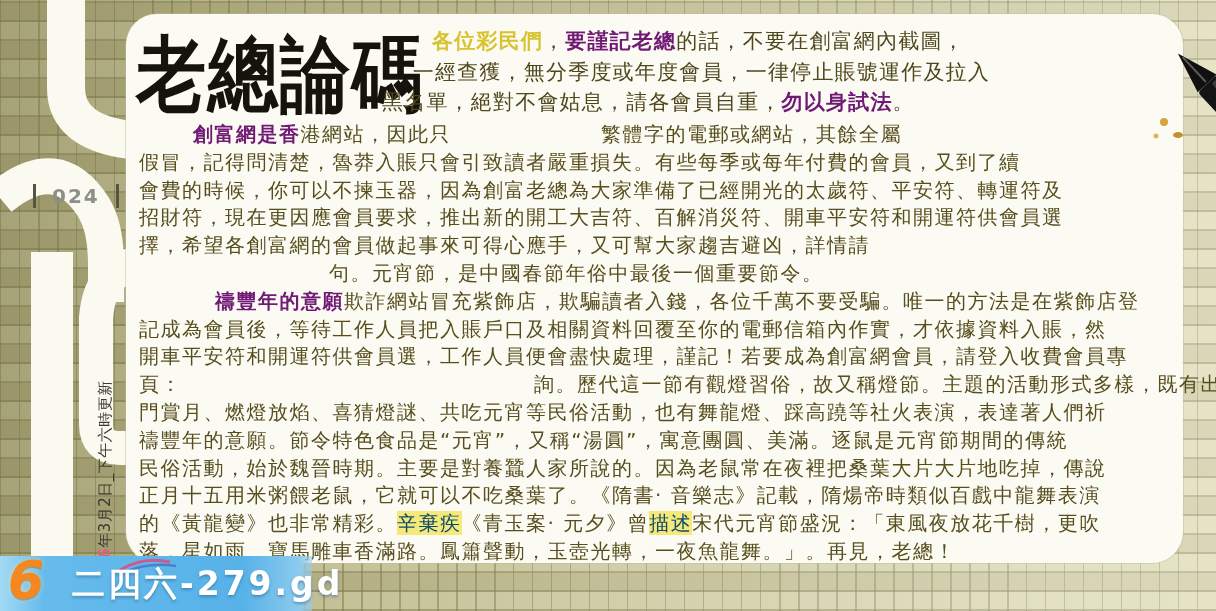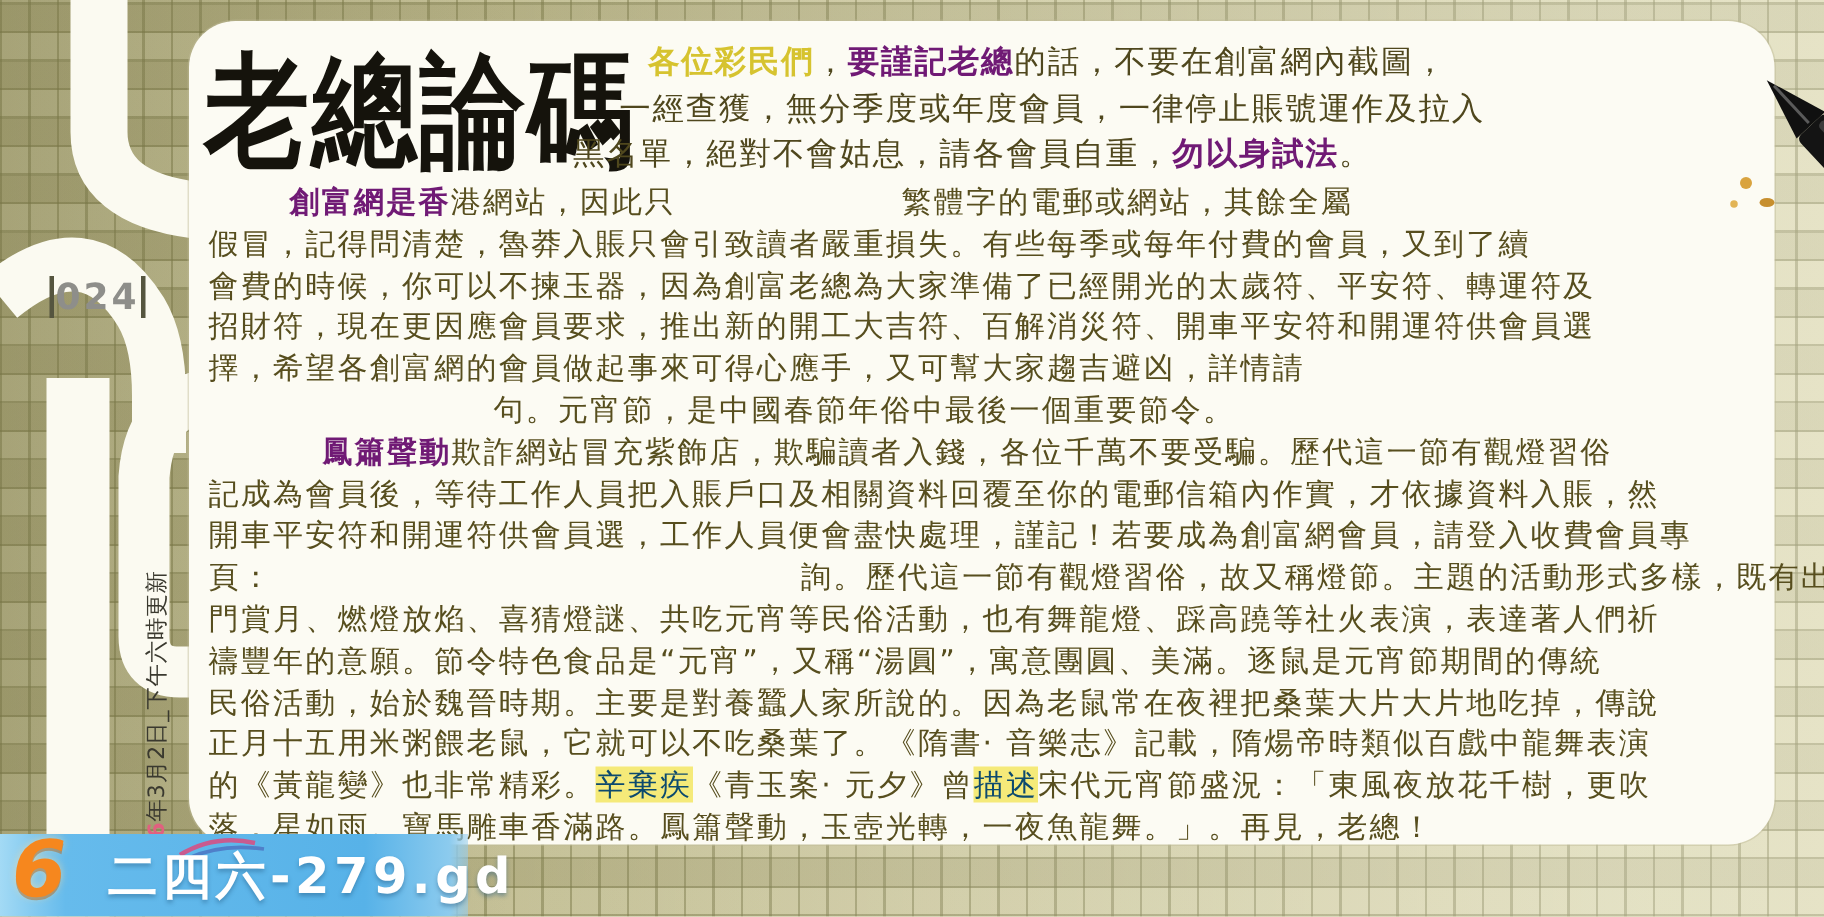--- a/index.html
+++ b/index.html
@@ -40,22 +40,22 @@
     color:#574e1e;white-space:nowrap;
   }
   .line{white-space:nowrap;}
   .seg-n{}
   .seg-b{color:#701a75;font-weight:bold;}
   .seg-y{color:#d6c32f;font-weight:bold;}
   .seg-hl{background:#f5ea79;color:#0c4a6e;}
   .gap{display:inline-block;}
   .issue-number{
     position:absolute;left:33px;top:184px;
-    font-size:24px;font-weight:600;letter-spacing:2px;color:#8e8e8a;
-    border-left:3px solid #55553f;border-right:3px solid #55553f;padding:0 1px;
+    font-size:20px;font-weight:600;letter-spacing:2px;color:#8e8e8a;
+    border-left:3px solid #55553f;border-right:3px solid #55553f;padding:0 16px;
   }
   .update-note{
     position:absolute;left:-1px;top:473px;width:215px;height:22px;
     transform:rotate(-90deg);
     font-size:15px;letter-spacing:.5px;color:#3a392f;white-space:nowrap;
   }
   .update-note .year{color:#e0607f;font-weight:bold;}
   .footer-bar{
     position:absolute;left:0;top:556px;width:312px;height:55px;
     background:linear-gradient(90deg,#a3daf5,#66bbec 14%,#57b2e8 78%,#8ccbee 96%,rgba(150,205,238,.55));
@@ -97,21 +97,21 @@
       <div class="line" style="margin-left: 12px;"><span class="seg-n">黑名單，絕對不會姑息，請各會員自重，</span><span class="seg-b">勿以身試法</span><span class="seg-n">。</span></div>
     </div>
 
   <div class="body-text">
       <div class="line" style="margin-left: 54px;"><span class="seg-b">創富網是香</span><span class="seg-n">港網站，因此只</span><span class="gap" style="width: 150px;"></span><span class="seg-n">繁體字的電郵或網站，其餘全屬</span></div>
       <div class="line"><span class="seg-n">假冒，記得問清楚，魯莽入賬只會引致讀者嚴重損失。有些每季或每年付費的會員，又到了續</span></div>
       <div class="line"><span class="seg-n">會費的時候，你可以不揀玉器，因為創富老總為大家準備了已經開光的太歲符、平安符、轉運符及</span></div>
       <div class="line"><span class="seg-n">招財符，現在更因應會員要求，推出新的開工大吉符、百解消災符、開車平安符和開運符供會員選</span></div>
       <div class="line"><span class="seg-n">擇，希望各創富網的會員做起事來可得心應手，又可幫大家趨吉避凶，詳情請</span></div>
       <div class="line" style="margin-left: 190px;"><span class="seg-n">句。元宵節，是中國春節年俗中最後一個重要節令。</span></div>
-      <div class="line" style="margin-left: 76px;"><span class="seg-b">鳳簫聲動</span><span class="seg-n">欺詐網站冒充紫飾店，欺騙讀者入錢，各位千萬不要受騙。歷代這一節有觀燈習俗</span></div>
+      <div class="line" style="margin-left: 76px;"><span class="seg-b">禱豐年的意願</span><span class="seg-n">欺詐網站冒充紫飾店，欺騙讀者入錢，各位千萬不要受騙。唯一的方法是在紫飾店登</span></div>
       <div class="line"><span class="seg-n">記成為會員後，等待工作人員把入賬戶口及相關資料回覆至你的電郵信箱內作實，才依據資料入賬，然</span></div>
       <div class="line"><span class="seg-n">開車平安符和開運符供會員選，工作人員便會盡快處理，謹記！若要成為創富網會員，請登入收費會員專</span></div>
       <div class="line"><span class="seg-n">頁：</span><span class="gap" style="width: 352px;"></span><span class="seg-n">詢。歷代這一節有觀燈習俗，故又稱燈節。主題的活動形式多樣，既有出</span></div>
       <div class="line"><span class="seg-n">門賞月、燃燈放焰、喜猜燈謎、共吃元宵等民俗活動，也有舞龍燈、踩高蹺等社火表演，表達著人們祈</span></div>
       <div class="line"><span class="seg-n">禱豐年的意願。節令特色食品是“元宵”，又稱“湯圓”，寓意團圓、美滿。逐鼠是元宵節期間的傳統</span></div>
       <div class="line"><span class="seg-n">民俗活動，始於魏晉時期。主要是對養蠶人家所說的。因為老鼠常在夜裡把桑葉大片大片地吃掉，傳說</span></div>
       <div class="line"><span class="seg-n">正月十五用米粥餵老鼠，它就可以不吃桑葉了。《隋書· 音樂志》記載，隋煬帝時類似百戲中龍舞表演</span></div>
       <div class="line"><span class="seg-n">的《黃龍變》也非常精彩。</span><span class="seg-hl">辛棄疾</span><span class="seg-n">《青玉案· 元夕》曾</span><span class="seg-hl">描述</span><span class="seg-n">宋代元宵節盛況：「東風夜放花千樹，更吹</span></div>
       <div class="line"><span class="seg-n">落，星如雨。寶馬雕車香滿路。鳳簫聲動，玉壺光轉，一夜魚龍舞。」。再見，老總！</span></div>
     </div>

